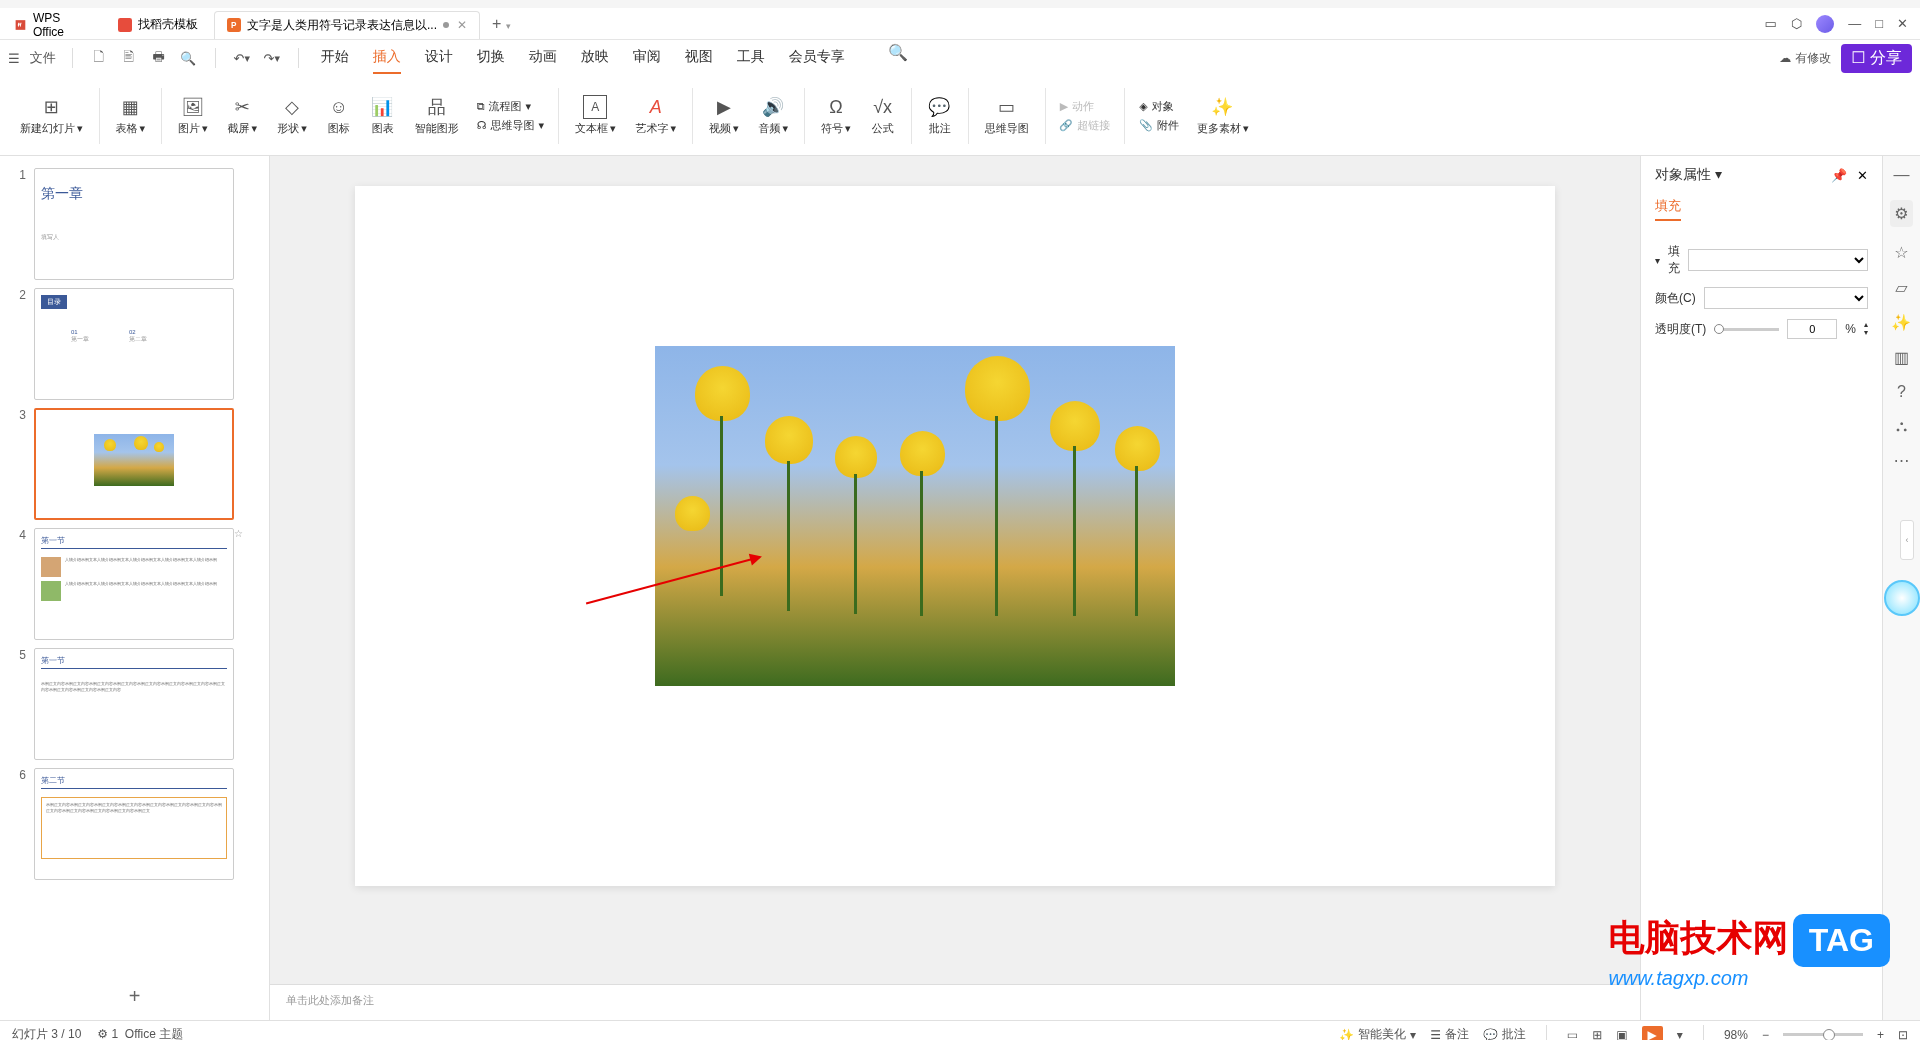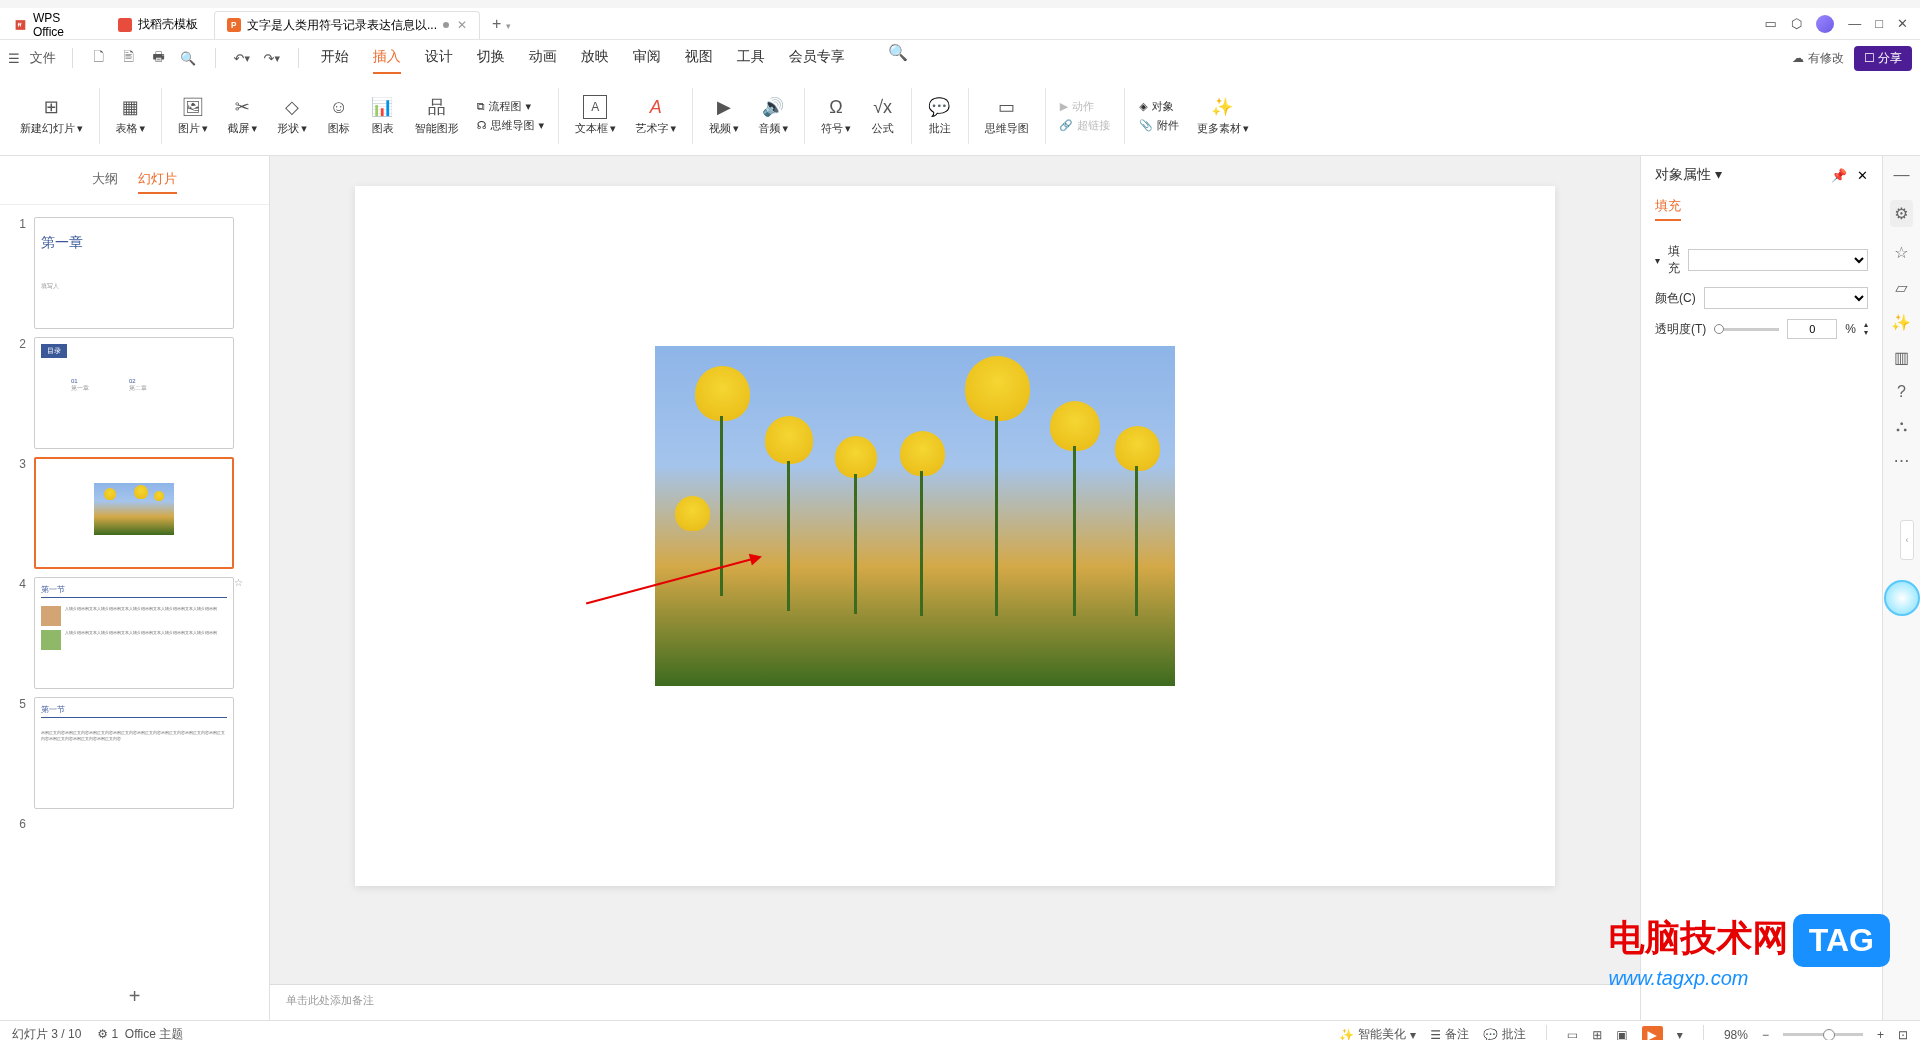--- a/index.html
+++ b/index.html
@@ -19,21 +19,21 @@
 
 .menubar { height: 36px; background: #fff; display: flex; align-items: center; padding: 0 8px; gap: 4px; }
 .menu-left { display: flex; align-items: center; gap: 10px; }
 .menu-left span { color: #555; font-size: 13px; }
 .menu-icon { width: 20px; height: 20px; display: inline-flex; align-items: center; justify-content: center; color: #555; cursor: pointer; }
 .divider { width: 1px; height: 20px; background: #ddd; margin: 0 6px; }
 .menutabs { display: flex; gap: 24px; margin-left: 12px; }
 .menutab { font-size: 14px; color: #333; padding: 6px 0; cursor: pointer; }
 .menutab.active { color: #ec6c2b; border-bottom: 2px solid #ec6c2b; }
 .menu-right { margin-left: auto; display: flex; align-items: center; gap: 10px; }
-.share-btn { background: #4c1d95; color: #fff; padding: 4px 10px; border-radius: 4px; font-size: 12px; cursor: pointer; }
+.share-btn { background: #6d28d9; color: #fff; padding: 4px 10px; border-radius: 4px; font-size: 16px; cursor: pointer; }
 .modify { color: #555; font-size: 12px; display: flex; align-items: center; gap: 4px; }
 
 
 .ribbon { height: 80px; background: #fff; border-bottom: 1px solid #e0e0e0; display: flex; align-items: center; padding: 0 12px; gap: 4px; }
 .rgroup { display: flex; flex-direction: column; align-items: center; padding: 0 8px; gap: 2px; cursor: pointer; }
 .rgroup .ricon { width: 24px; height: 24px; display: flex; align-items: center; justify-content: center; font-size: 18px; color: #555; }
 .rgroup .rlabel { font-size: 11px; color: #333; display: flex; align-items: center; gap: 2px; }
 .rgroup2 { display: flex; flex-direction: column; gap: 4px; padding: 0 6px; }
 .rgroup2 .ritem { display: flex; align-items: center; gap: 4px; font-size: 11px; color: #333; cursor: pointer; }
 .rdivider { width: 1px; height: 56px; background: #e5e5e5; margin: 0 4px; }
@@ -276,24 +276,20 @@
   </div>
   <div class="rgroup">
       <div class="ricon">✨</div>
       <div class="rlabel"><span>更多素材</span> ▾</div>
     </div>
 </div>
 
 <div class="main">
 
   <div class="slidepanel">
-    <div class="slidetabs">
-      <div class="slidetab">大纲</div>
-      <div class="slidetab active">幻灯片</div>
-    </div>
     <div class="slidelist">
       <div class="slideitem">
         <div class="slidenum">1</div>
         <div class="slidethumb">
             <div style="color:#3b5998;font-size:14px;margin-top:10px">第一章</div>
             <div style="font-size:6px;color:#999;margin-top:30px">填写人</div>
           </div>
       </div>
       <div class="slideitem">
         <div class="slidenum">2</div>
@@ -329,20 +325,24 @@
       </div>
       <div class="slideitem">
         <div class="slidenum">5</div>
         <div class="slidethumb">
             <div style="color:#3b5998;font-size:8px;border-bottom:1px solid #3b5998;padding-bottom:2px">第一节</div>
             <div style="font-size:4px;color:#666;margin-top:12px;line-height:1.4">示例正文内容示例正文内容示例正文内容示例正文内容示例正文内容示例正文内容示例正文内容示例正文内容示例正文内容示例正文内容示例正文内容</div>
           </div>
       </div>
       <div class="slideitem">
         <div class="slidenum">6</div>
+        <div class="slidethumb">
+            <div style="color:#3b5998;font-size:8px;border-bottom:1px solid #3b5998;padding-bottom:2px">第二节</div>
+            <div style="border:1px solid #e8a548;margin-top:8px;padding:4px;font-size:4px;color:#666;line-height:1.4;height:62px">示例正文内容示例正文内容示例正文内容示例正文内容示例正文内容示例正文内容示例正文内容示例正文内容示例正文内容示例正文内容示例正文内容示例正文</div>
+          </div>
       </div>
     </div>
     <div class="addslide">+</div>
     <div class="collapse-icon">‹</div>
   </div>
 
   <div class="canvaswrap">
     <div class="canvas">
       <div class="slide">
         <div class="slide-img">

